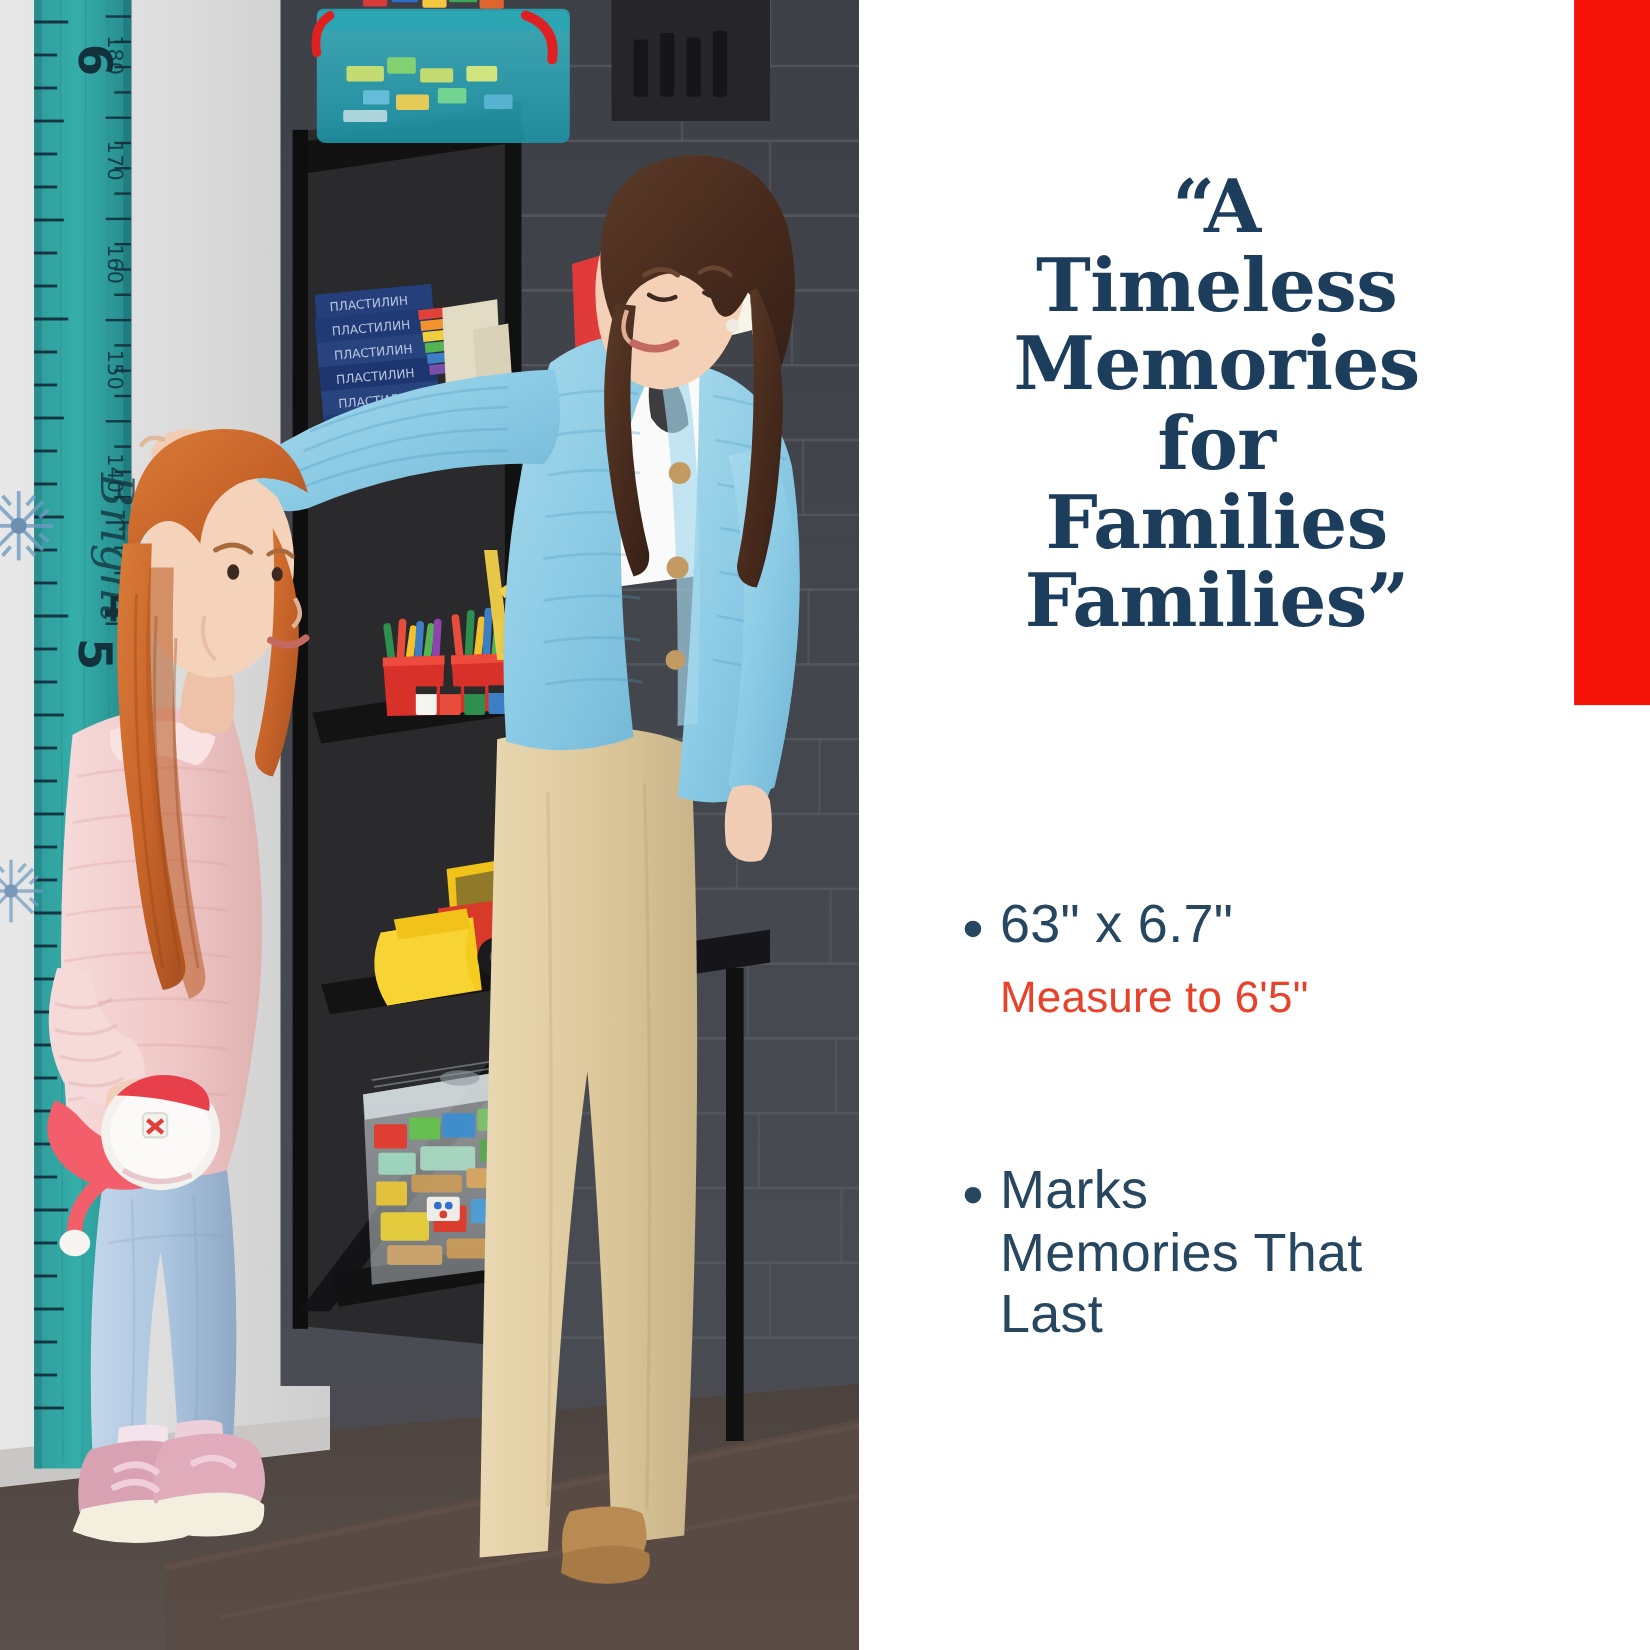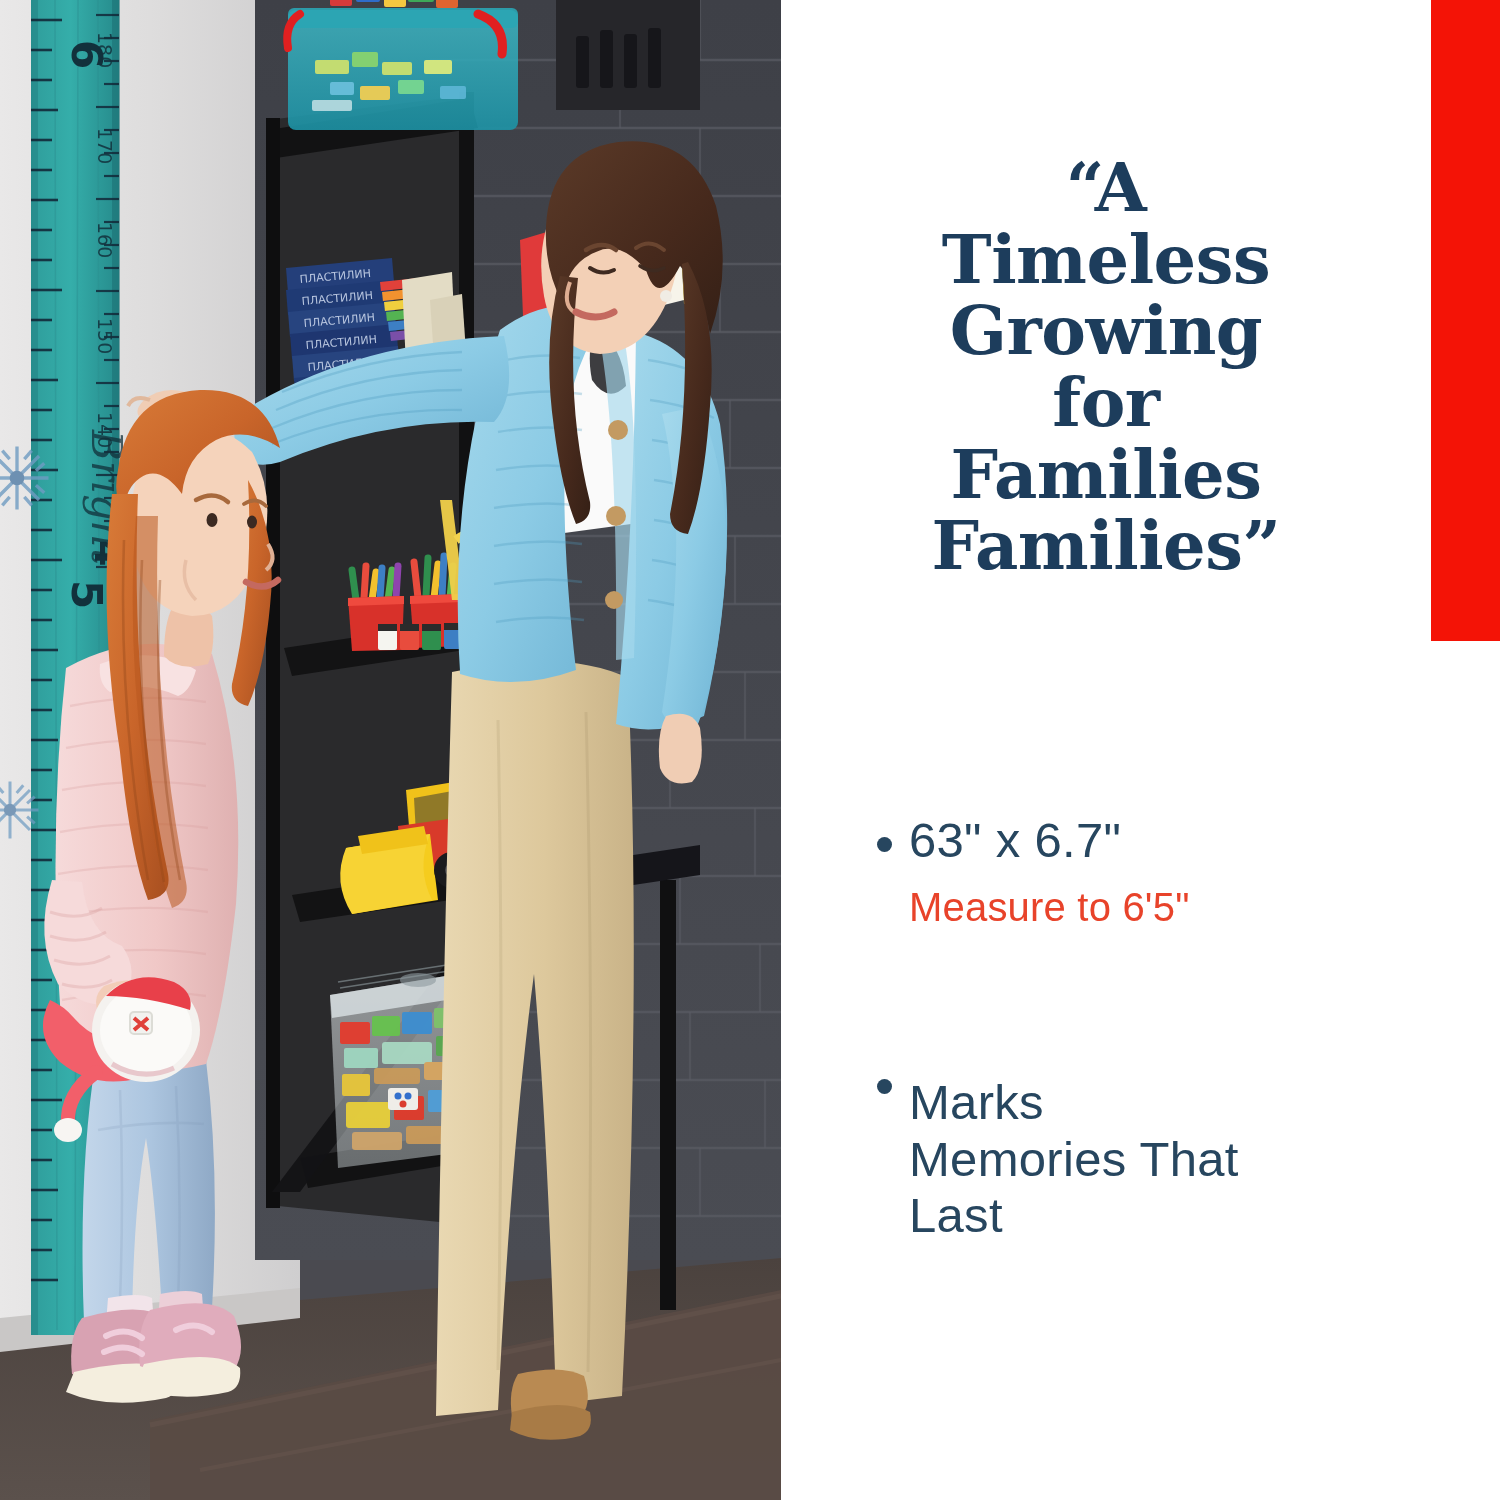--- a/index.html
+++ b/index.html
@@ -723,39 +723,39 @@
     </svg>
   </div>
 
   <div class="right">
 
     <div class="accent-bar"></div>
 
     <div class="headline">
       <div>“A</div>
       <div>Timeless</div>
-      <div>Growing</div>
+      <div>Memories</div>
       <div>for</div>
       <div>Families</div>
       <div>Families”</div>
     </div>
 
     <div class="bullets">
 
       <div class="bullet-row">
         <div class="bullet-dot"></div>
         <div class="bullet-text">63" x 6.7"</div>
       </div>
       <div class="bullet-sub">Measure to 6'5"</div>
 
       <div class="b-gap-1"></div>
 
 
       <div class="b-gap-2"></div>
 
       <div class="bullet-row">
         <div class="bullet-dot"></div>
-        <div class="bullet-text" style="max-width:330px;margin-top:20px;">Marks Memories That Last</div>
+        <div class="bullet-text" style="max-width:330px;">Marks Memories That Last</div>
       </div>
 
     </div>
   </div>
 </div>
 
 </body></html>

